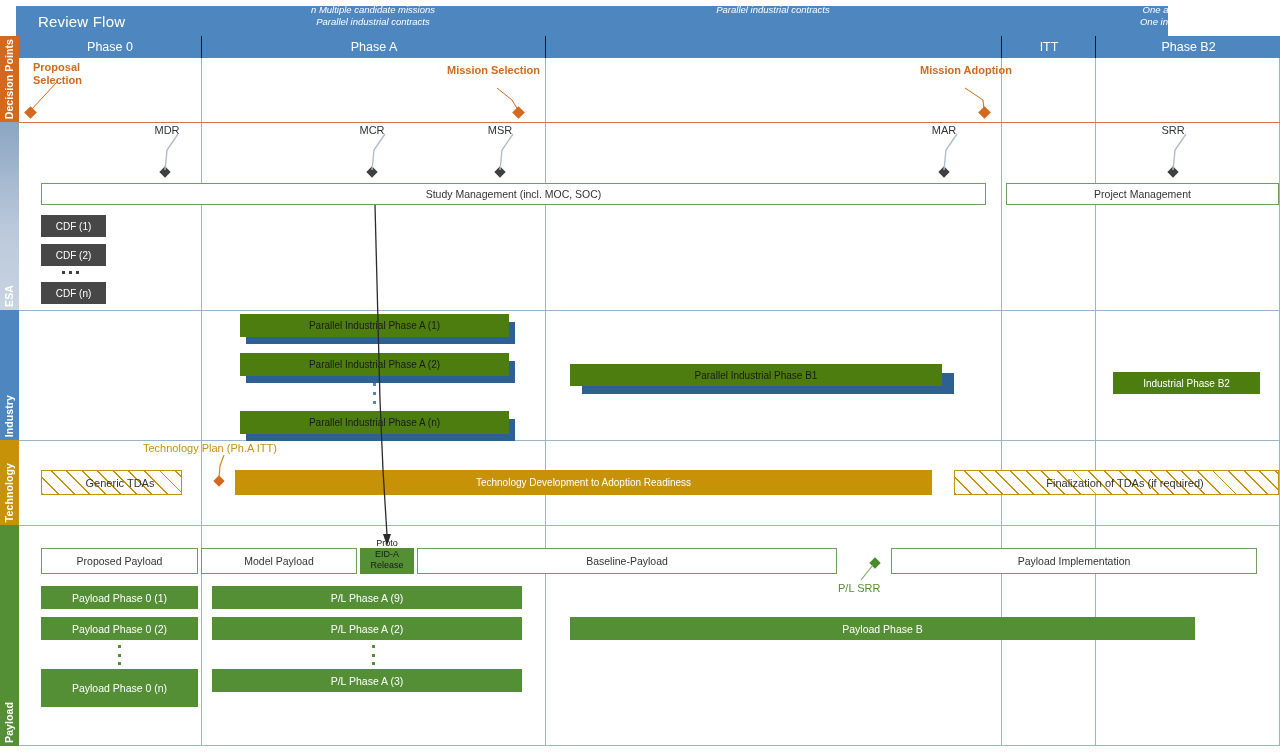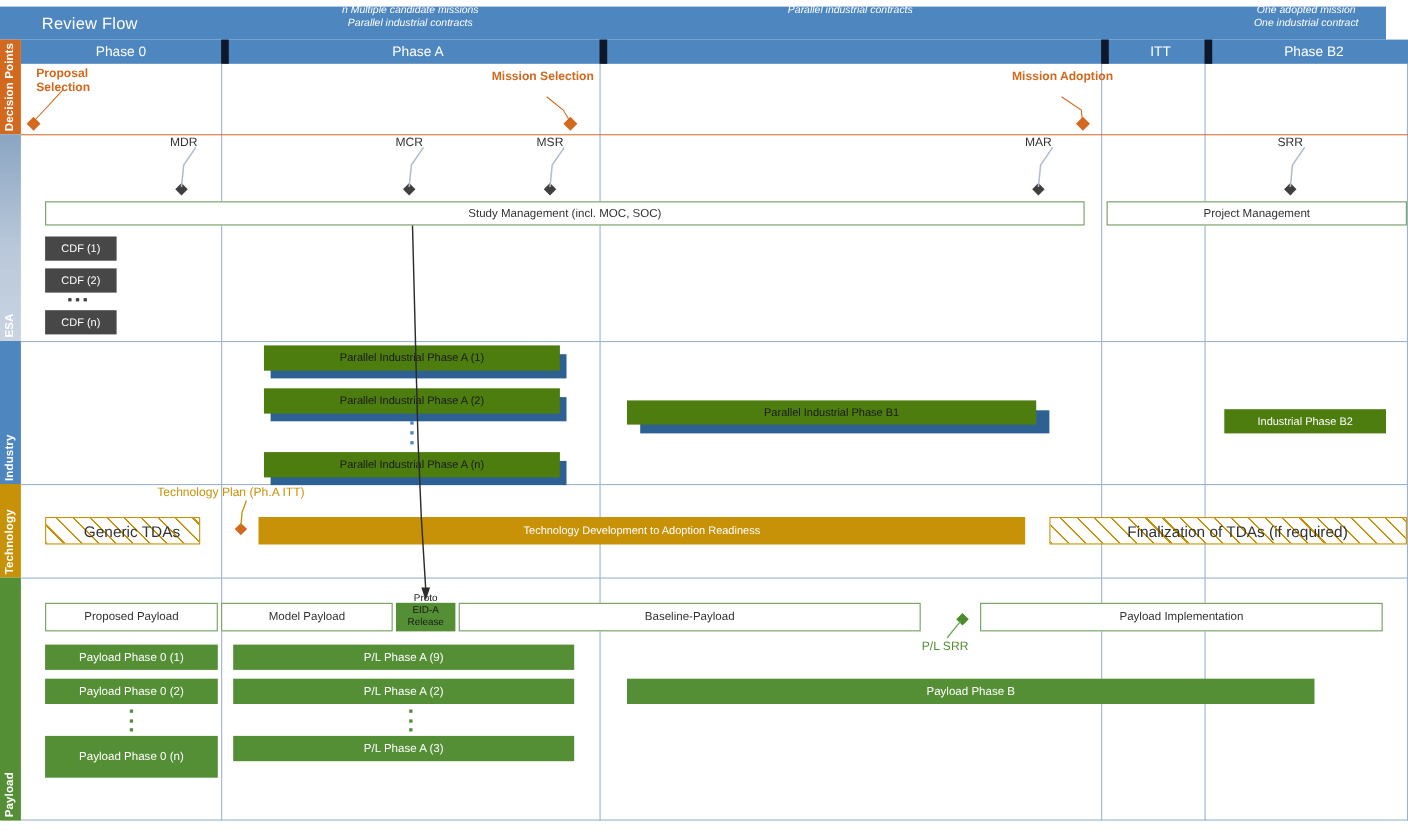--- a/index.html
+++ b/index.html
@@ -64,21 +64,21 @@
   .hdr-phase{
     position:absolute;
     top:36px;
     height:22px;
     background:#4e86c0;
     color:#fff;
     font-size:12.5px;
     display:flex;
     align-items:center;
     justify-content:center;
-    border-left:7px solid #0f172a;
+    border-left:1px solid #0f172a;
   }
 
   
   .vline{position:absolute;width:1px;background:#9ab4d0;}
   .hline{position:absolute;height:1px;background:#9ab4d0;}
   .hline-orange{position:absolute;height:1px;background:#d9743a;}
 
   
   .dp-text{
     position:absolute;
@@ -156,21 +156,21 @@
     box-sizing:border-box;
   }
   .hatch{
     position:absolute;
     border:1px solid #c79208;
     background:
       repeating-linear-gradient(45deg,
         #c79208 0px, #c79208 1.4px,
         #ffffff 1.4px, #ffffff 11px);
     color:#333333;
-    font-size:14px;
+    font-size:11px;
     display:flex;align-items:center;justify-content:center;
     text-align:center;
     box-sizing:border-box;
     padding-left:17px;
   }
   .tech-plan-text{
     position:absolute;
     color:#c79208;
     font-size:11px;
     white-space:nowrap;
@@ -206,21 +206,21 @@
     line-height:11px;
     white-space:pre-line;
   }
   svg.overlay{position:absolute;left:0;top:0;pointer-events:none;}
 </style>
 </head>
 <body>
 
 <div id="stage">
 
-  <div class="abs hdr-top" style="left:0;top:6px;width:1260px;height:30px;padding-left:16px;">
+  <div class="abs hdr-top" style="left:16px;top:6px;width:1152px;height:30px;">
     <div class="hdr-title">Review Flow</div>
   </div>
 
   <div class="hdr-note" style="left:201px;width:344px;">
     <div>n Multiple candidate missions</div>
     <div>Parallel industrial contracts</div>
   </div>
   <div class="hdr-note" style="left:545px;width:456px;">
     <div>Parallel industrial contracts</div>
   </div>

